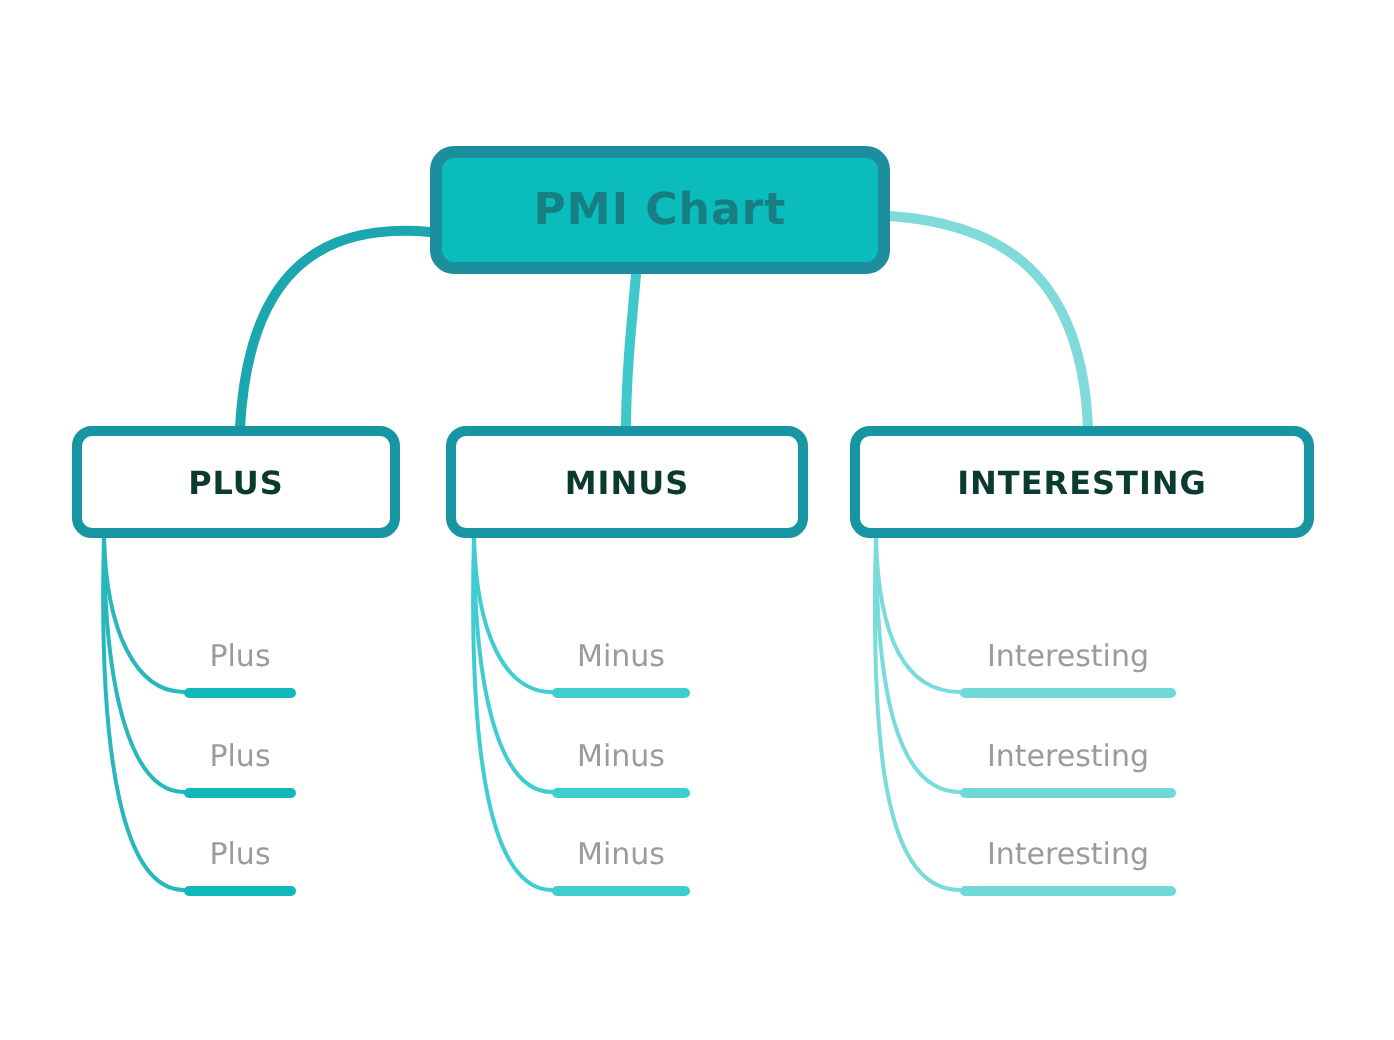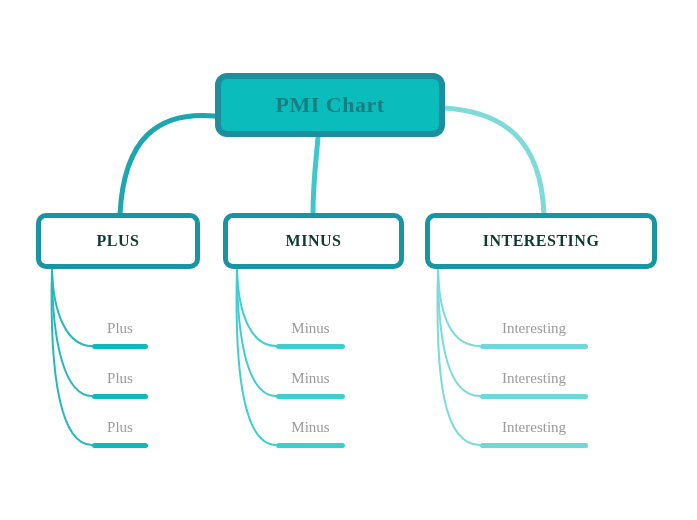--- a/index.html
+++ b/index.html
@@ -3,21 +3,20 @@
 <meta charset="utf-8">
 <style>
   html, body { margin: 0; padding: 0; }
   body { font-family: "DejaVu Sans", "Liberation Sans", sans-serif; background: #ffffff; }
   .canvas {
     position: relative;
     width: 697px;
     height: 520px;
     background: #ffffff;
     overflow: hidden;
-    font-family: Liberation Serif, serif;
   }
   .connectors {
     position: absolute;
     left: 0; top: 0;
     width: 697px; height: 520px;
   }
   .node {
     position: absolute;
     box-sizing: border-box;
     display: flex;

